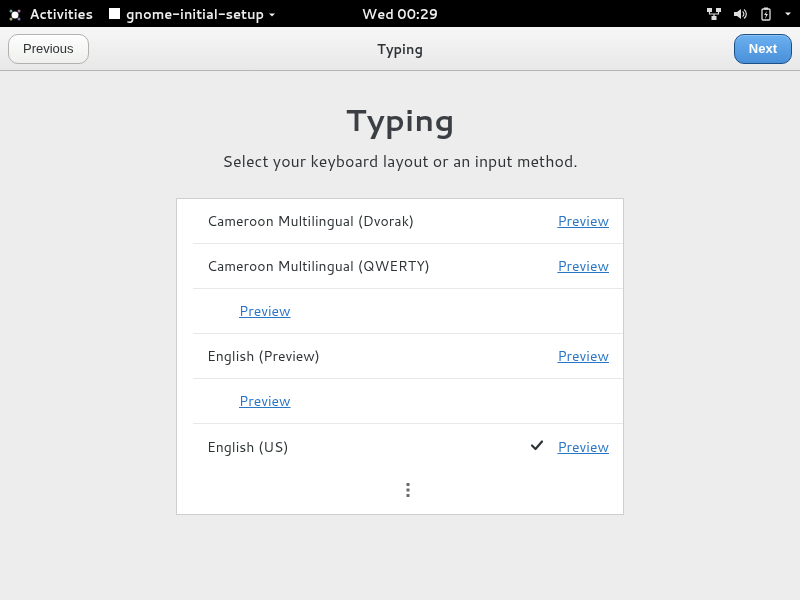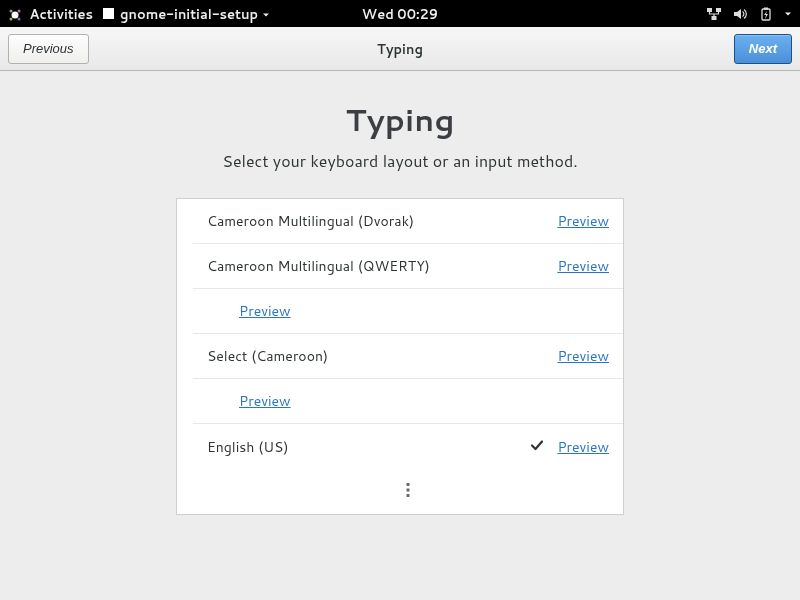--- a/index.html
+++ b/index.html
@@ -13,21 +13,21 @@
     .topbar {
       height: 27px;
       background: #000;
       color: #eee;
       display: flex;
       align-items: center;
       font-size: 13px;
       font-weight: 600;
       padding: 0 8px;
     }
-    .topbar-left { display: flex; align-items: center; gap: 10px; }
+    .topbar-left { display: flex; align-items: center; gap: 16px; }
     .topbar-center { position: absolute; left: 50%; transform: translateX(-50%); }
     .topbar-right { margin-left: auto; display: flex; align-items: center; gap: 10px; }
     .activities-icon {
       display: inline-block; width: 14px; height: 14px; vertical-align: middle; margin-right: 4px;
     }
     .app-icon {
       display: inline-block; width: 11px; height: 11px; background: #fff; vertical-align: middle; margin-right: 6px;
     }
     .app-name { display: inline-flex; align-items: center; }
     .caret-down-icon { display: inline-block; margin-left: 4px; }
@@ -46,27 +46,26 @@
       left: 50%;
       transform: translateX(-50%);
       font-weight: 700;
       font-size: 13px;
       color: #2e3436;
     }
     .btn {
       height: 30px;
       padding: 0 14px;
       border: 1px solid #b1b1ae;
-      border-radius: 3px;
+      border-radius: 10px;
       background: linear-gradient(#fdfdfd, #efefee);
       font-size: 13px;
       color: #2e3436;
       cursor: pointer;
       box-shadow: inset 0 1px 0 rgba(255,255,255,0.8);
-      font-style: italic;
     }
     .btn-suggested {
       background: linear-gradient(#6bb0f0, #4a90d9);
       border: 1px solid #1c5187;
       color: #fff;
       font-weight: 600;
       box-shadow: inset 0 1px 0 rgba(255,255,255,0.25);
     }
     .content {
       padding-top: 26px;
@@ -199,21 +198,21 @@
         <div class="list-row">
           <span class="row-label">Cameroon Multilingual (QWERTY)</span>
           <span class="row-check"></span>
           <span class="preview-link">Preview</span>
         </div>
         <div class="list-row">
           <span class="row-check"></span>
           <span class="preview-link">Preview</span>
         </div>
         <div class="list-row">
-          <span class="row-label">Select (Cameroon)</span>
+          <span class="row-label">English (Preview)</span>
           <span class="row-check"></span>
           <span class="preview-link">Preview</span>
         </div>
         <div class="list-row">
           <span class="row-check"></span>
           <span class="preview-link">Preview</span>
         </div>
         <div class="list-row">
           <span class="row-label">English (US)</span>
           <span class="row-check"><svg width="14" height="14" viewBox="0 0 14 14">

